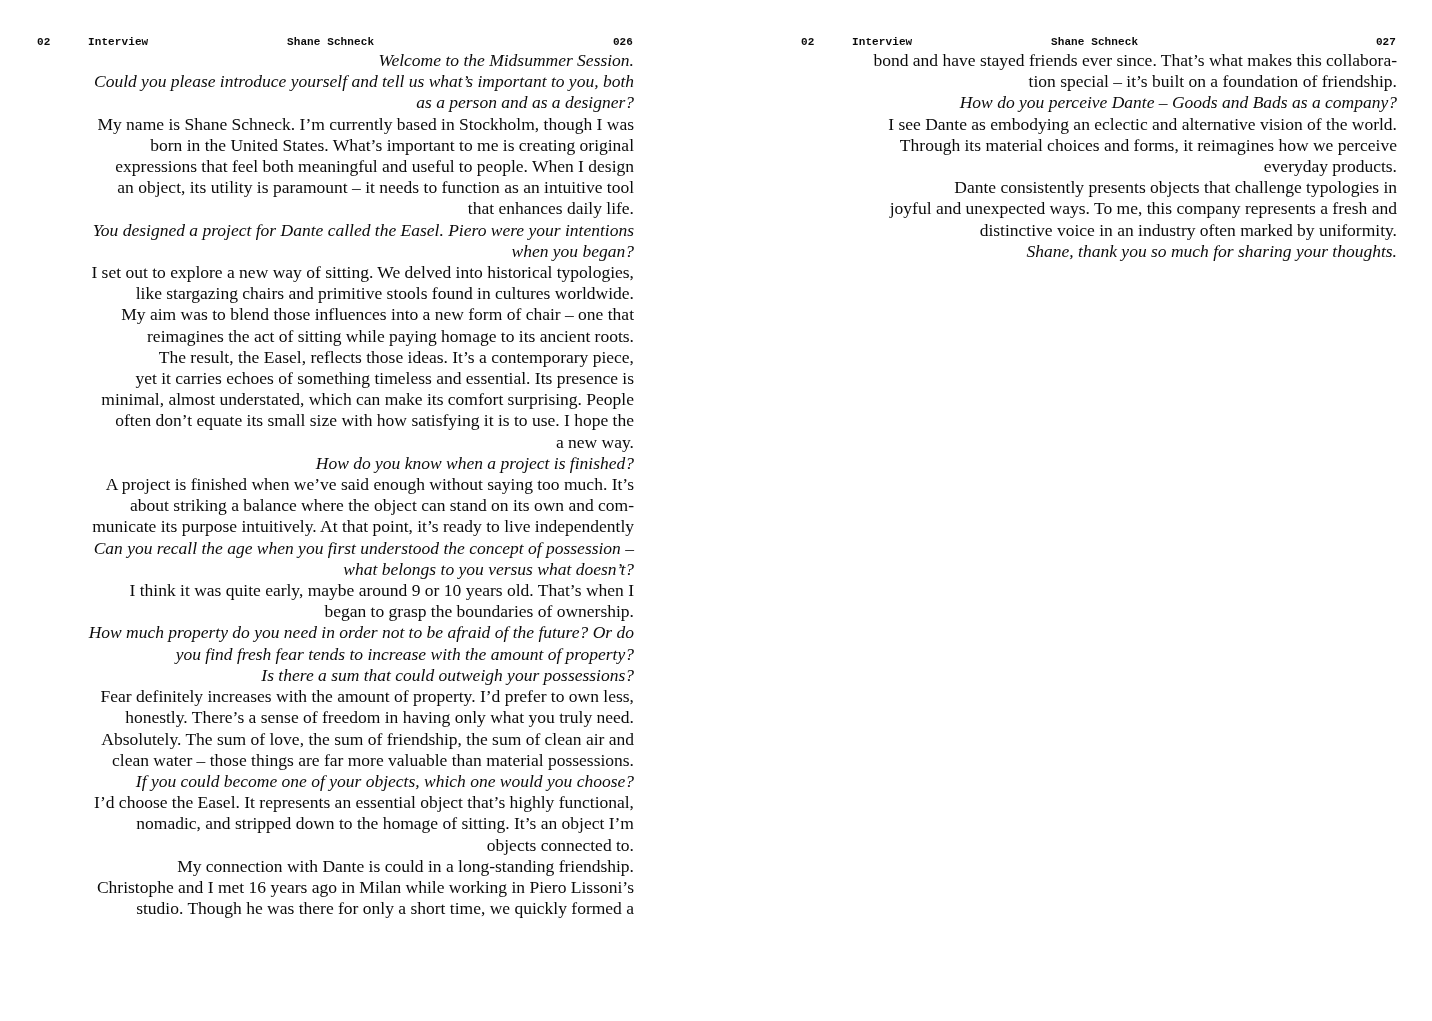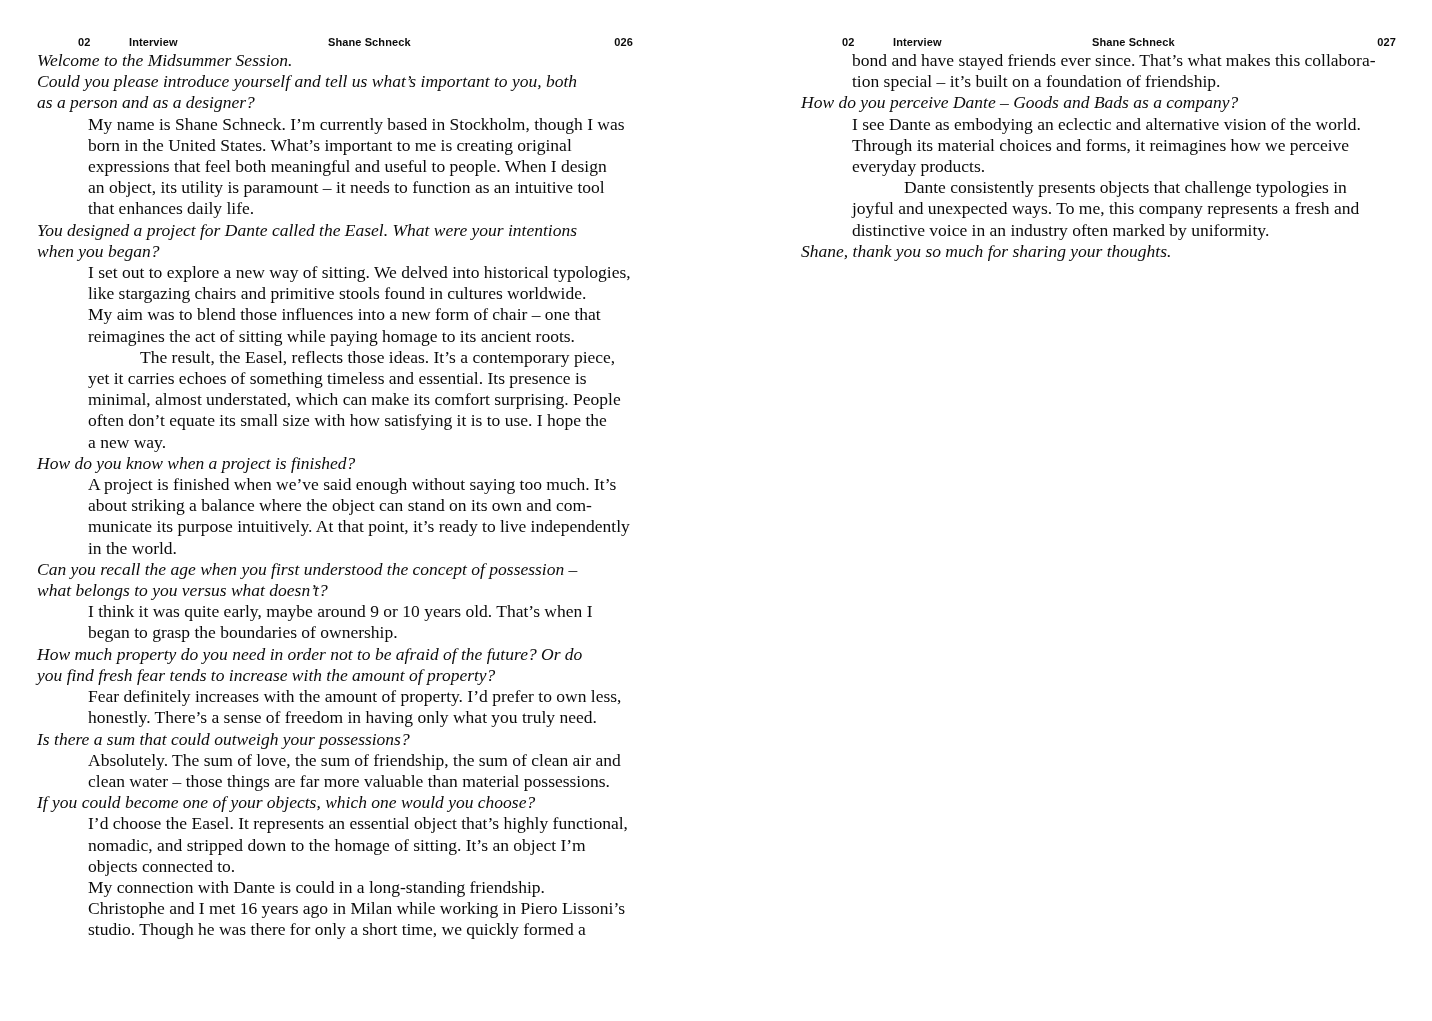--- a/index.html
+++ b/index.html
@@ -8,35 +8,34 @@
     width:1432px;height:1021px;
     background:#ffffff;
     color:#0b0b0b;
     overflow:hidden;
   }
   .page{position:absolute;top:36px;height:970px;}
   .page-left{left:37px;width:597px;}
   .page-right{left:801px;width:596px;}
   .page-header{
     position:relative;height:13px;
-    font-family:Liberation Sans, sans-serif;
+    font-family:Liberation Mono, monospace;
     font-size:11px;line-height:13px;font-weight:700;
     letter-spacing:0.1px;
-    margin-left:41px;
   }
   .h-issue{position:absolute;left:0;top:0;}
   .h-section{position:absolute;left:51px;top:0;}
   .h-author{position:absolute;left:250px;top:0;}
   .h-page{position:absolute;right:1px;top:0;}
   .page-body{
     position:absolute;left:0;top:14px;right:0;
     font-family:"Liberation Serif",serif;
     font-size:17.5px;line-height:21.2px;
   }
-  .block{margin:0;}
+  .block{margin:0;text-align:right;}
   .question{font-style:italic;}
   .answer{padding-left:51px;}
   .para.first-indent .line:first-child{padding-left:52px;}
   .line{white-space:pre;}
 </style>
 </head>
 <body>
 
 <div class="spread">
 
@@ -59,21 +58,21 @@
           <div class="para">
             <div class="line">My name is Shane Schneck. I’m currently based in Stockholm, though I was</div>
             <div class="line">born in the United States. What’s important to me is creating original</div>
             <div class="line">expressions that feel both meaningful and useful to people. When I design</div>
             <div class="line">an object, its utility is paramount – it needs to function as an intuitive tool</div>
             <div class="line">that enhances daily life.</div>
           </div>
         </div>
         <div class="block question">
           <div class="para">
-            <div class="line">You designed a project for Dante called the Easel. What were your intentions</div>
+            <div class="line">You designed a project for Dante called the Easel. Piero were your intentions</div>
             <div class="line">when you began?</div>
           </div>
         </div>
         <div class="block answer">
           <div class="para">
             <div class="line">I set out to explore a new way of sitting. We delved into historical typologies,</div>
             <div class="line">like stargazing chairs and primitive stools found in cultures worldwide.</div>
             <div class="line">My aim was to blend those influences into a new form of chair – one that</div>
             <div class="line">reimagines the act of sitting while paying homage to its ancient roots.</div>
           </div>
@@ -88,50 +87,49 @@
         <div class="block question">
           <div class="para">
             <div class="line">How do you know when a project is finished?</div>
           </div>
         </div>
         <div class="block answer">
           <div class="para">
             <div class="line">A project is finished when we’ve said enough without saying too much. It’s</div>
             <div class="line">about striking a balance where the object can stand on its own and com-</div>
             <div class="line">municate its purpose intuitively. At that point, it’s ready to live independently</div>
-            <div class="line">in the world.</div>
           </div>
         </div>
         <div class="block question">
           <div class="para">
             <div class="line">Can you recall the age when you first understood the concept of possession –</div>
             <div class="line">what belongs to you versus what doesn’t?</div>
           </div>
         </div>
         <div class="block answer">
           <div class="para">
             <div class="line">I think it was quite early, maybe around 9 or 10 years old. That’s when I</div>
             <div class="line">began to grasp the boundaries of ownership.</div>
           </div>
         </div>
         <div class="block question">
           <div class="para">
             <div class="line">How much property do you need in order not to be afraid of the future? Or do</div>
             <div class="line">you find fresh fear tends to increase with the amount of property?</div>
           </div>
         </div>
+        <div class="block question">
+          <div class="para">
+            <div class="line">Is there a sum that could outweigh your possessions?</div>
+          </div>
+        </div>
         <div class="block answer">
           <div class="para">
             <div class="line">Fear definitely increases with the amount of property. I’d prefer to own less,</div>
             <div class="line">honestly. There’s a sense of freedom in having only what you truly need.</div>
-          </div>
-        </div>
-        <div class="block question">
-          <div class="para">
-            <div class="line">Is there a sum that could outweigh your possessions?</div>
           </div>
         </div>
         <div class="block answer">
           <div class="para">
             <div class="line">Absolutely. The sum of love, the sum of friendship, the sum of clean air and</div>
             <div class="line">clean water – those things are far more valuable than material possessions.</div>
           </div>
         </div>
         <div class="block question">
           <div class="para">

